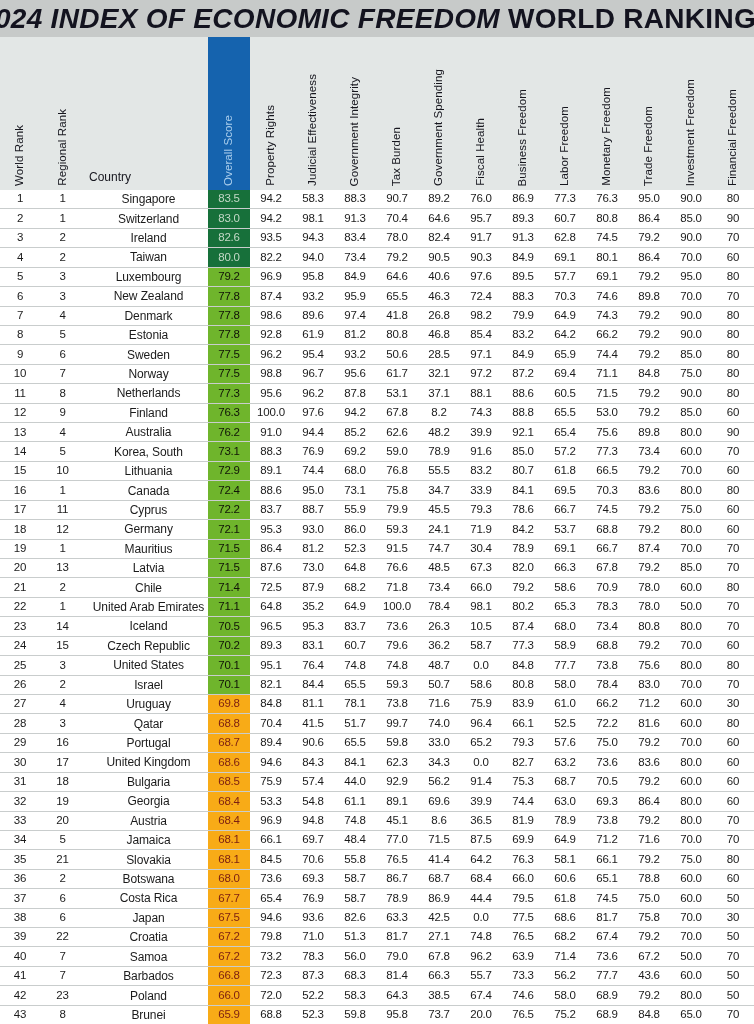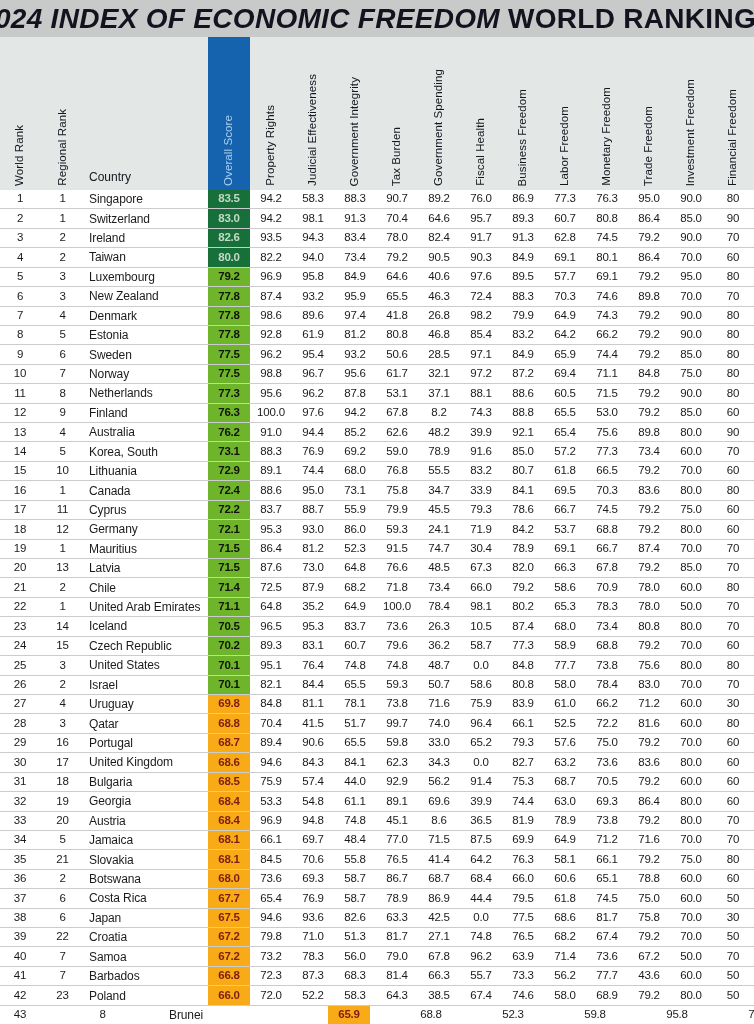--- a/index.html
+++ b/index.html
@@ -41,26 +41,26 @@
   }
   .thead .h-overall .rot{padding-bottom:12px;}
   .tbody{
     height:834px;display:flex;flex-direction:column;
   }
   .row{
     flex:1;box-sizing:border-box;border-bottom:1px solid var(--row-border);
     align-items:center;background:var(--row-bg);
     font-size:11.5px;color:var(--body-text);letter-spacing:-0.2px;
   }
-  .row:last-child{border-bottom:none;gap:40px;}
+  .row:last-child{border-bottom:none;}
   .cell{text-align:center;line-height:1;}
-  .cell.country{text-align:left;padding-left:4px;font-size:12px;letter-spacing:-0.1px;}
+  .cell.country{text-align:center;padding-left:4px;font-size:12px;letter-spacing:-0.1px;}
   .cell.overall{
     height:100%;display:flex;align-items:center;justify-content:center;
-    font-weight:bold;font-size:11.5px;
+    font-weight:normal;font-size:11.5px;
   }
   .tier-high{background:var(--tier-high-bg);color:var(--tier-high-text);}
   .tier-mid{background:var(--tier-mid-bg);color:var(--tier-mid-text);}
   .tier-low{background:var(--tier-low-bg);color:var(--tier-low-text);}
 </style>
 </head>
 <body>
 
 <div class="page">
   <div class="title-bar">

